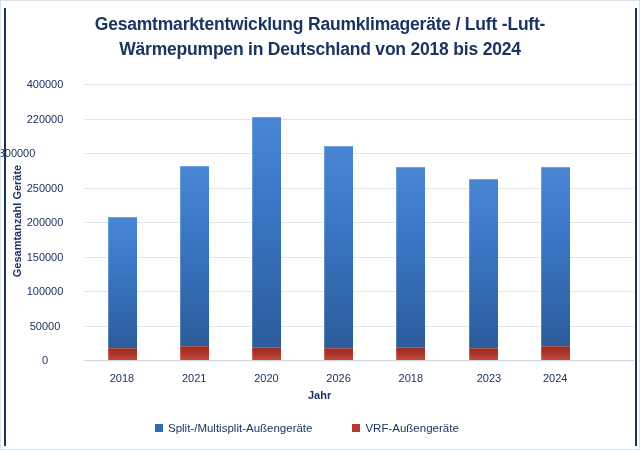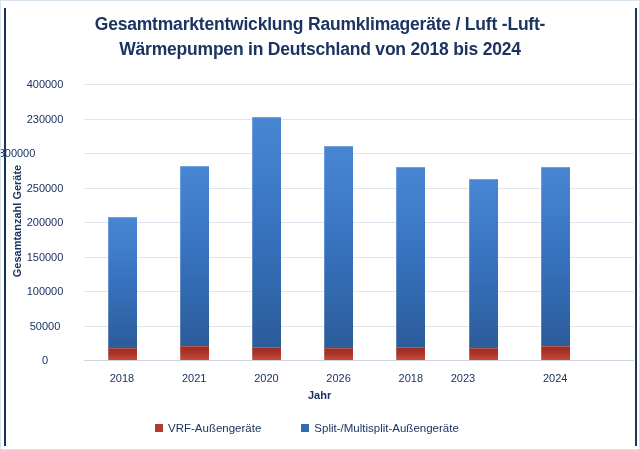--- a/index.html
+++ b/index.html
@@ -86,37 +86,37 @@
       <div class="bar-seg seg-red" style="left: 384.5px; width: 29px; top: 264.3px; height: 11.7px;"></div>
       <div class="bar-seg seg-blue" style="left: 384.5px; width: 29px; top: 94.5px; height: 169.7px;"></div>
       <div class="bar-seg seg-red" style="left: 456.7px; width: 29px; top: 262.2px; height: 13.8px;"></div>
       <div class="bar-seg seg-blue" style="left: 456.7px; width: 29px; top: 82.8px; height: 179.4px;"></div>
     </div>
 
   <div id="xlabel">Jahr</div>
 
   <div id="legend">
       <div class="legend-item">
+        <span class="legend-swatch" style="background: rgb(46, 109, 180);"></span>
+        <span class="legend-label">Split-/Multisplit-Außengeräte</span>
+      </div>
+      <div class="legend-item">
         <span class="legend-swatch" style="background: rgb(178, 58, 48);"></span>
         <span class="legend-label">VRF-Außengeräte</span>
-      </div>
-      <div class="legend-item">
-        <span class="legend-swatch" style="background: rgb(46, 109, 180);"></span>
-        <span class="legend-label">Split-/Multisplit-Außengeräte</span>
       </div>
     </div>
 <div class="ytick" style="top: 354px; right: 564px; left: auto;">0</div>
     <div class="ytick" style="top: 319.5px; right: 564px; left: auto;">50000</div>
     <div class="ytick" style="top: 285px; right: 564px; left: auto;">100000</div>
     <div class="ytick" style="top: 250.5px; right: 564px; left: auto;">150000</div>
     <div class="ytick" style="top: 216px; right: 564px; left: auto; margin-left: 11px;">200000</div>
     <div class="ytick" style="top: 181.5px; right: 564px; left: auto;">250000</div>
     <div class="ytick" style="top: 147px; right: 592px; left: auto;">300000</div>
-    <div class="ytick" style="top: 112.5px; right: 564px; left: auto;">230000</div>
+    <div class="ytick" style="top: 112.5px; right: 564px; left: auto;">220000</div>
     <div class="ytick" style="top: 78px; right: 564px; left: auto;">400000</div>
     <div class="xtick" style="left: 121px;">2018</div>
     <div class="xtick" style="left: 193.2px;">2021</div>
     <div class="xtick" style="left: 265.4px;">2020</div>
     <div class="xtick" style="left: 337.6px;">2026</div>
     <div class="xtick" style="left: 409.8px;">2018</div>
-    <div class="xtick" style="left: 462px;">2023</div>
+    <div class="xtick" style="left: 488px;">2023</div>
     <div class="xtick" style="left: 554.2px;">2024</div>
   </div>
 
 </body></html>

